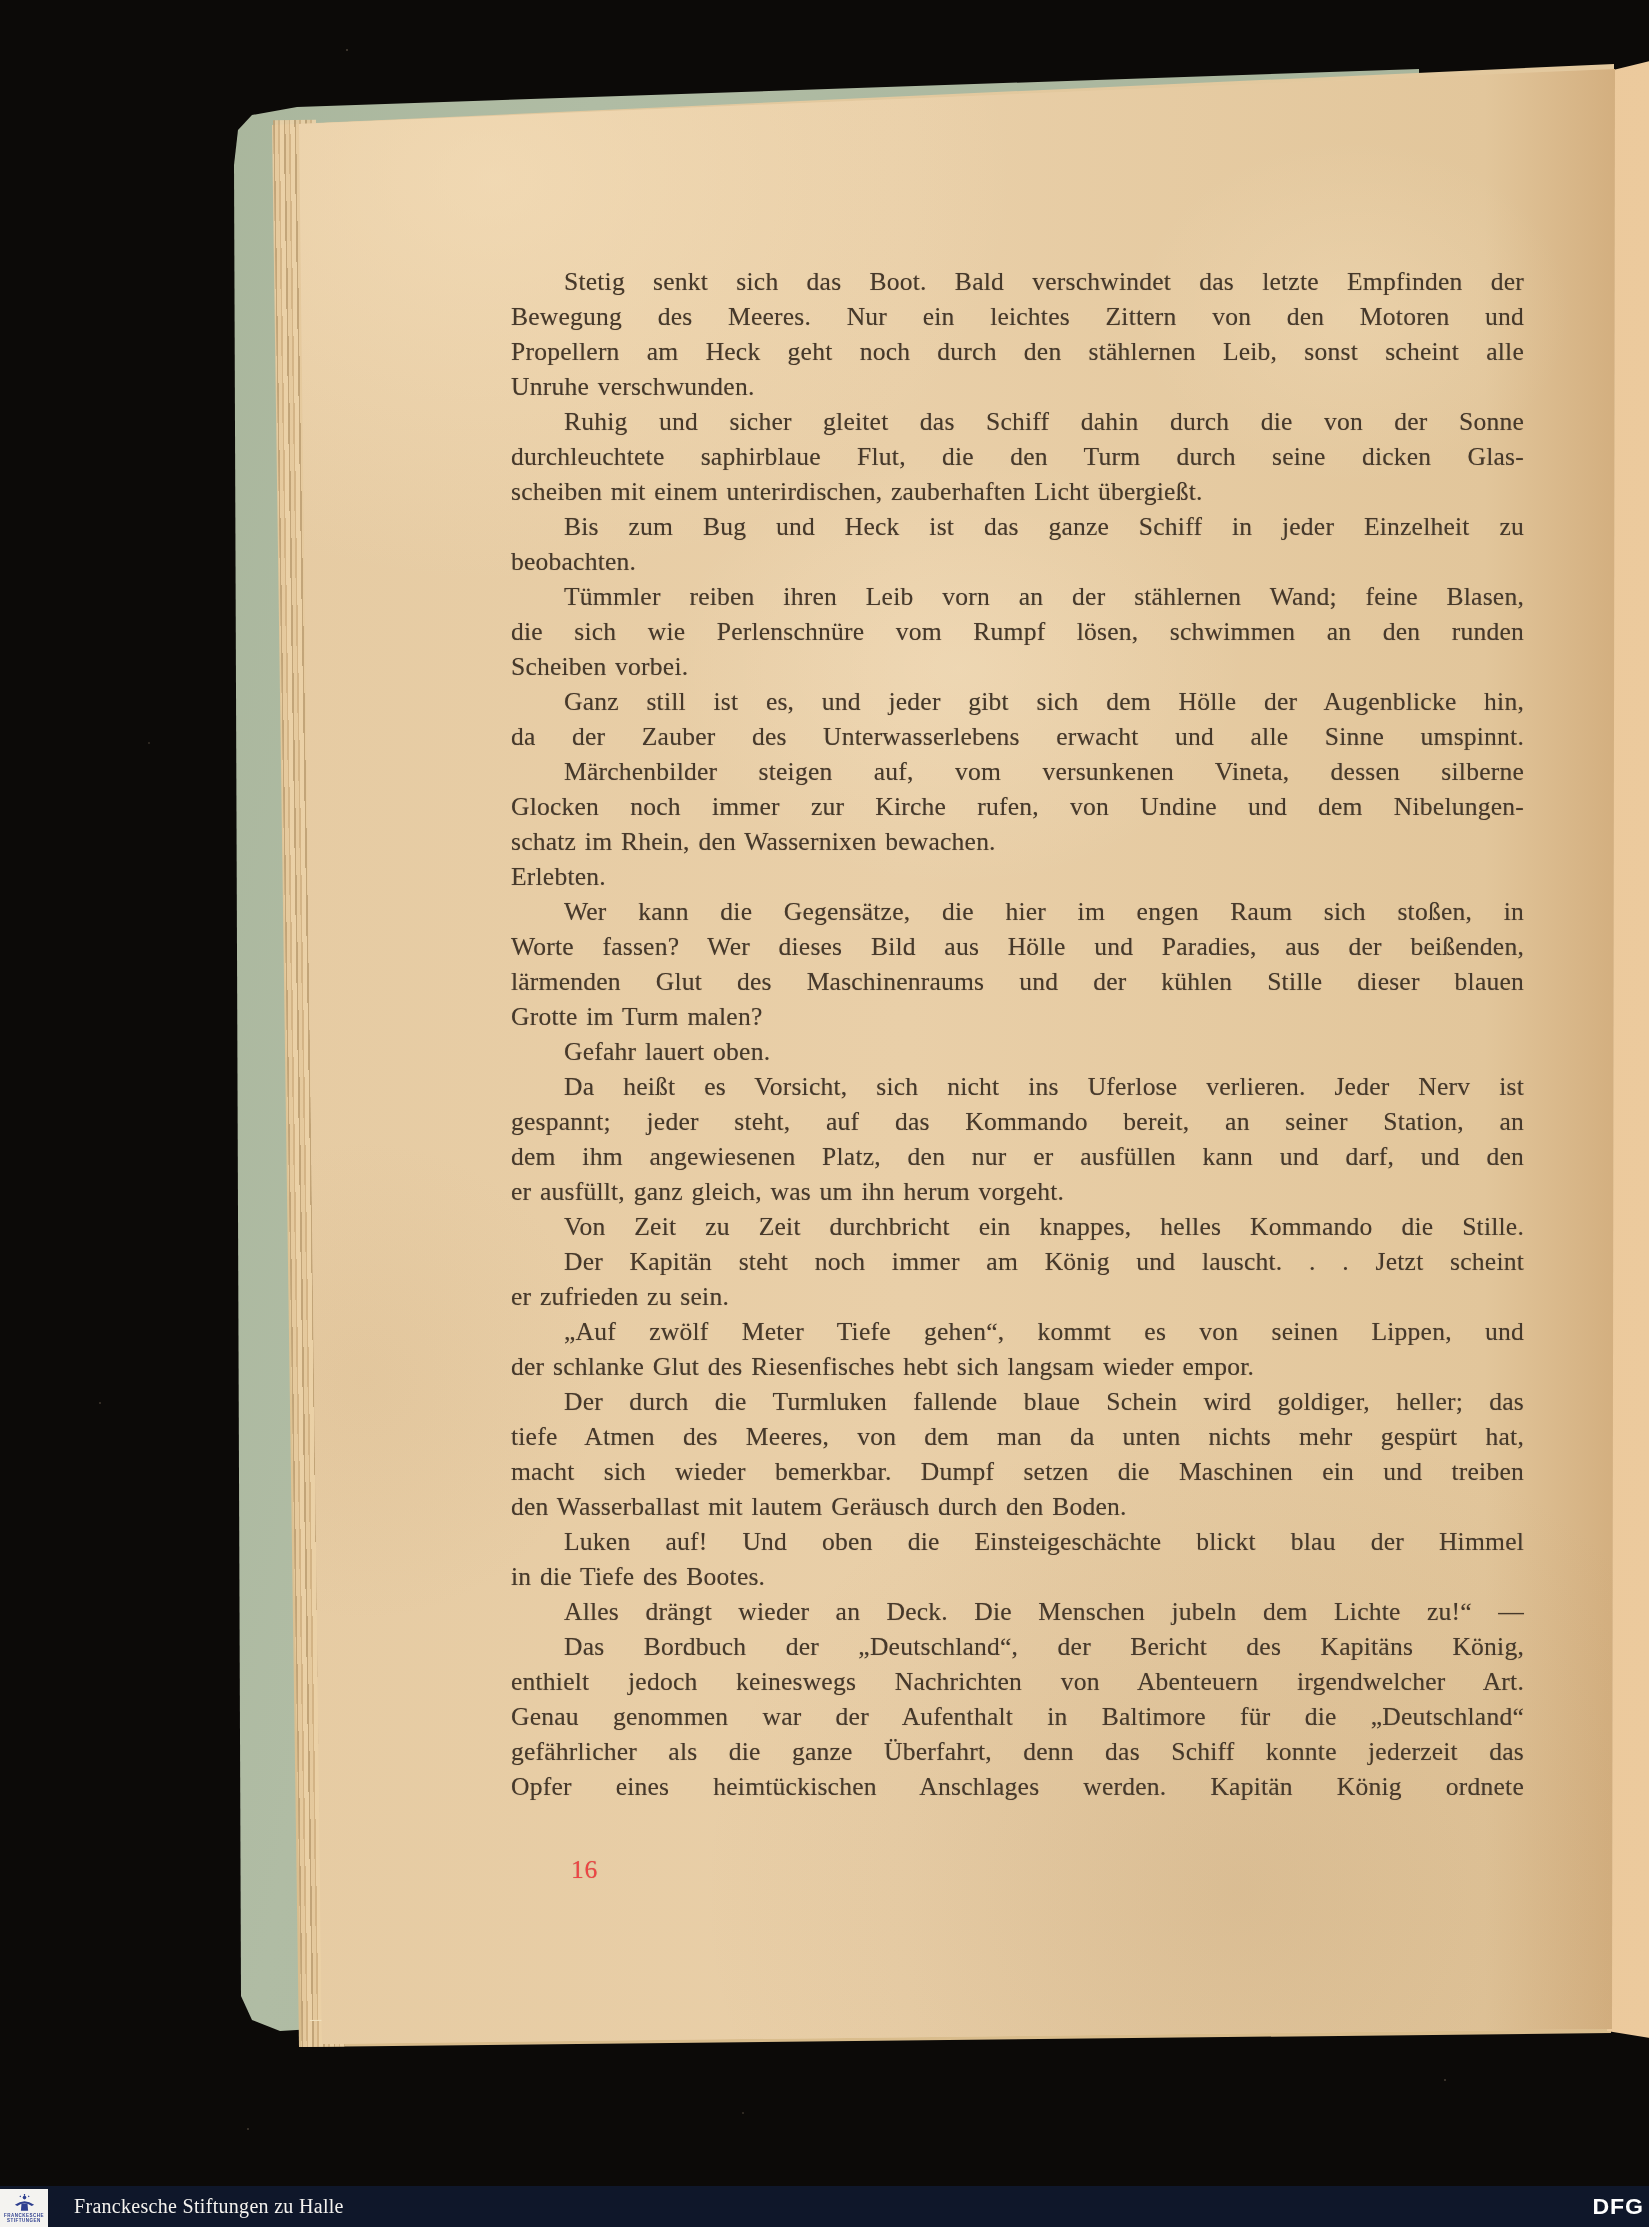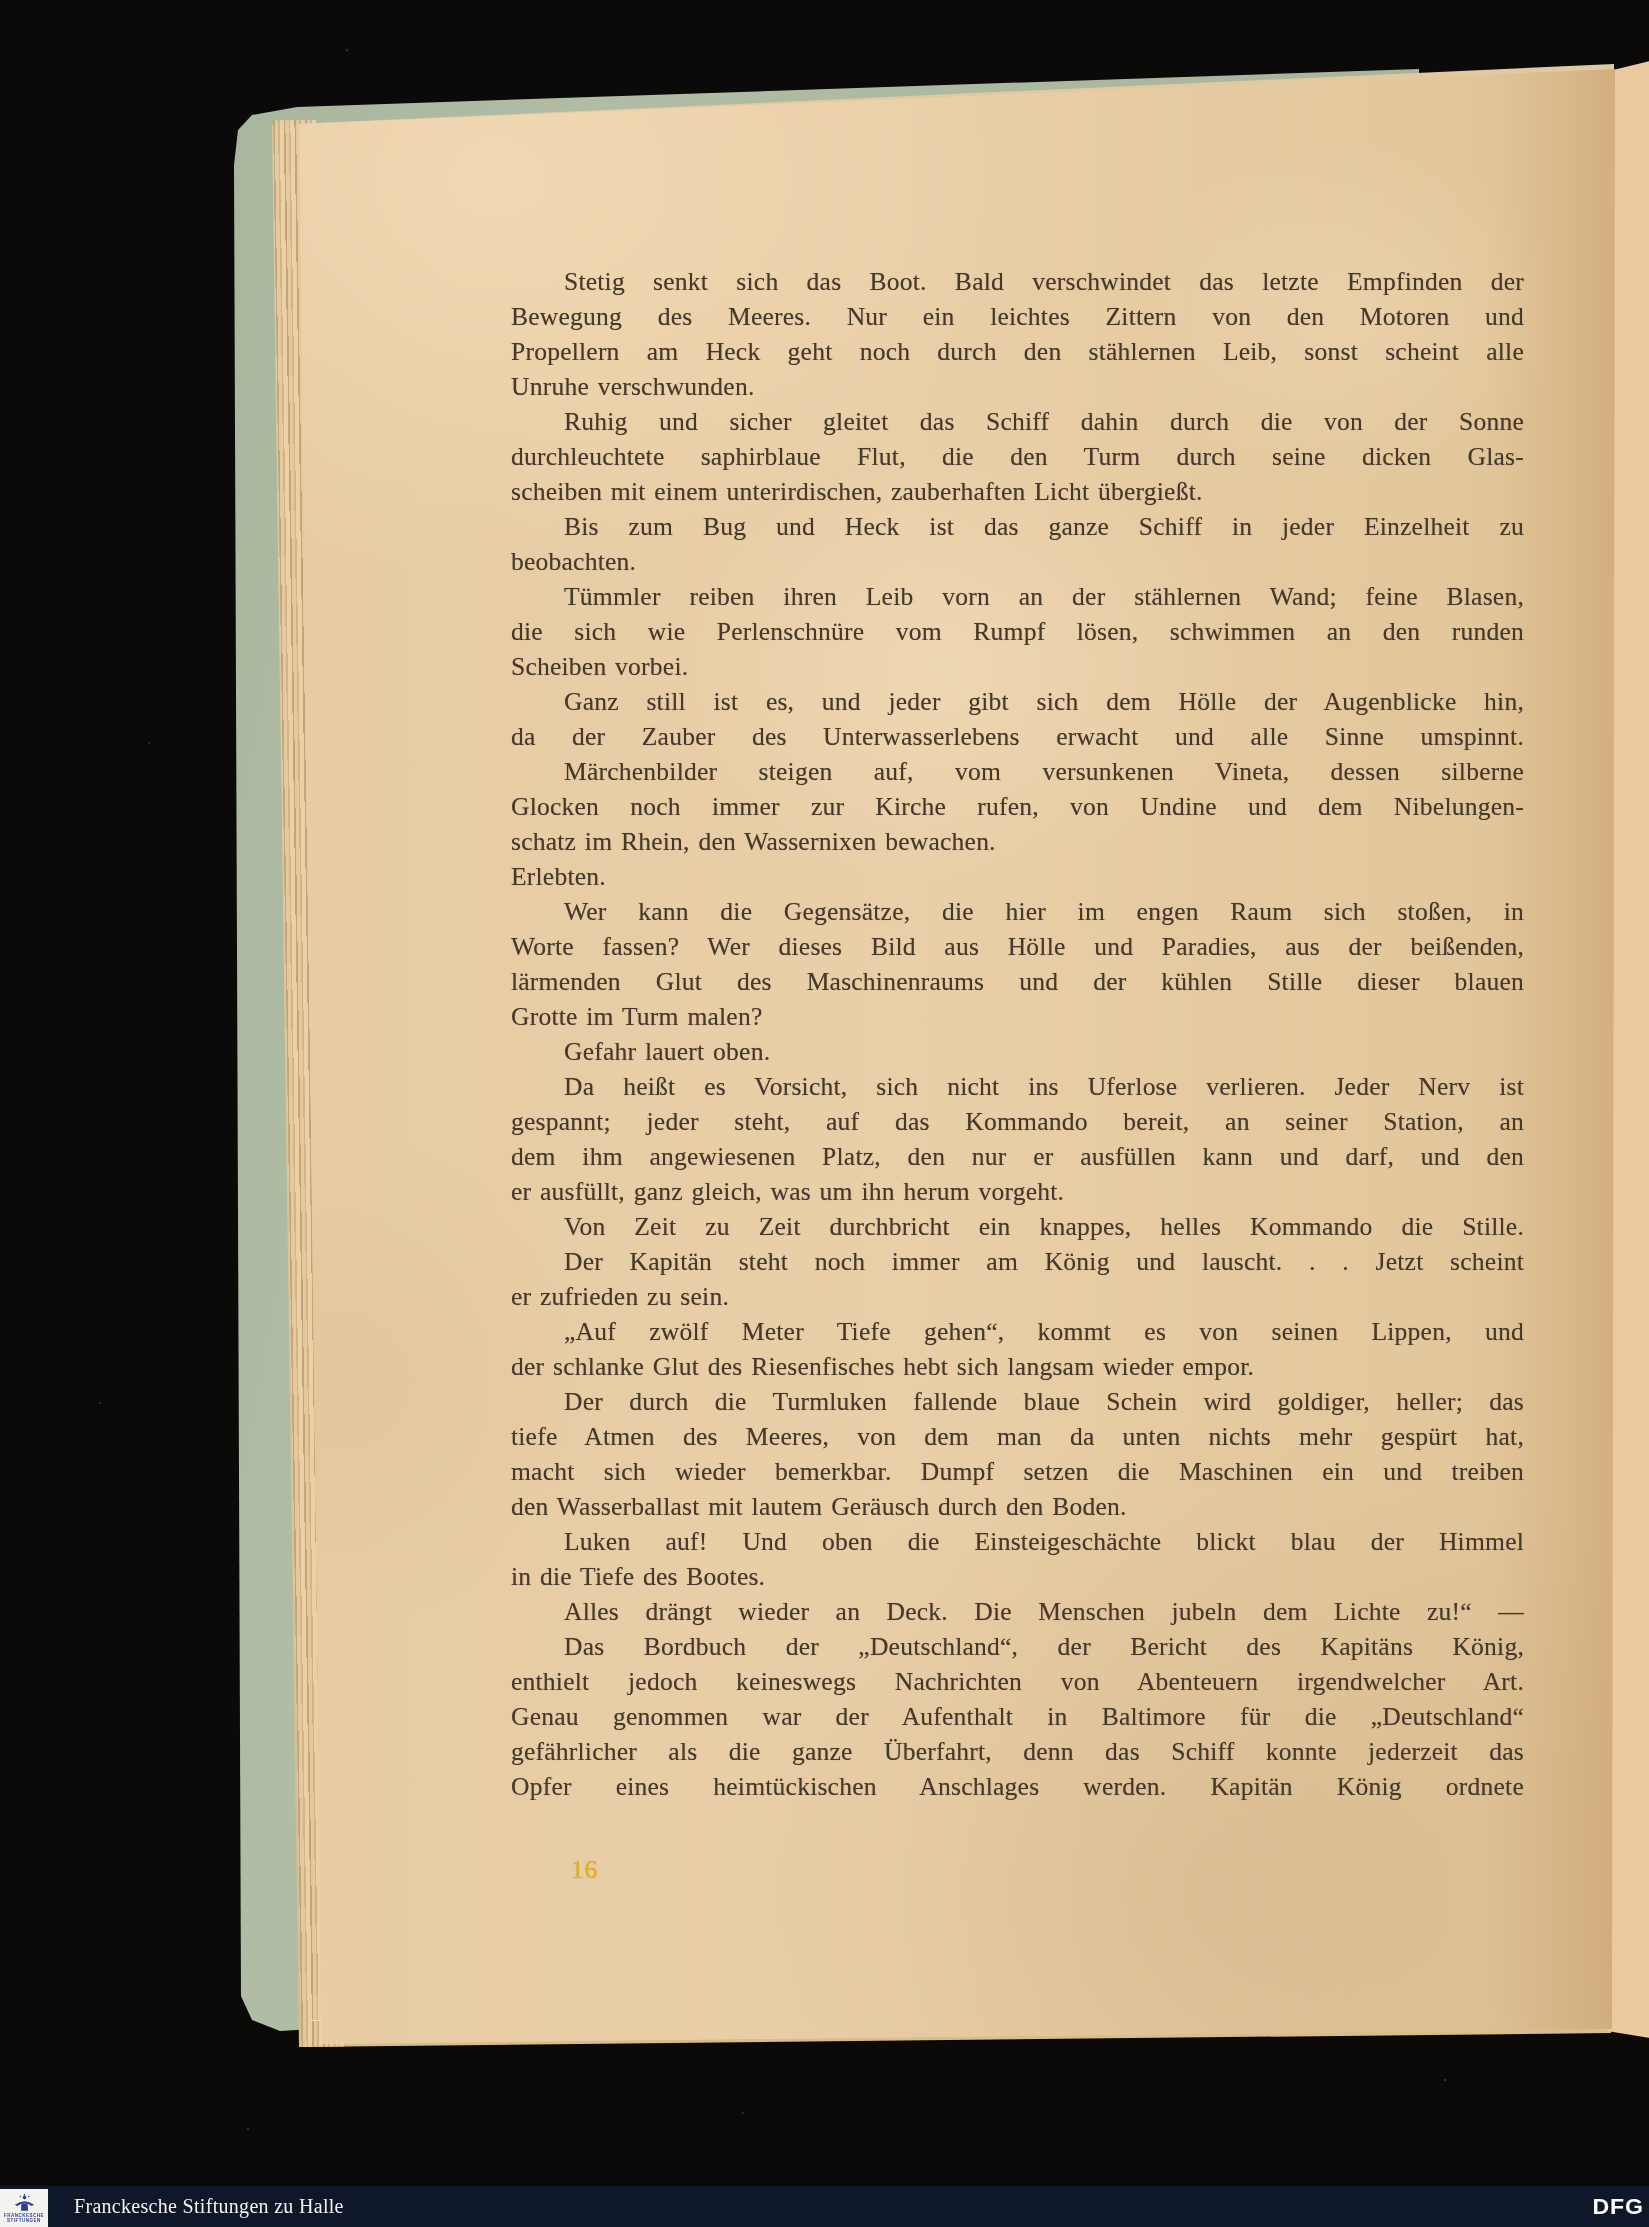--- a/index.html
+++ b/index.html
@@ -80,21 +80,21 @@
     line-height:35px;
     letter-spacing:0.2px;
     word-spacing:2.1px;
     text-shadow:0 0 0.8px rgba(70,55,40,.45);
   }
   .ln{text-align:justify;text-align-last:justify;white-space:normal;}
   .ln.lj{text-align:right;text-align-last:left;}
   .ln.in{padding-left:53px;}
   .page-number{
     position:absolute;left:571px;top:1855px;
-    color:#eab308;font-size:25.6px;letter-spacing:0.8px;
+    color:#ef4444;font-size:25.6px;letter-spacing:0.8px;
     text-shadow:0 0 0.8px rgba(70,55,40,.4);
   }
 
   
   .footer{
     position:absolute;left:0;top:2186px;width:1650px;height:41px;
     background:#0f172a;
   }
   .logo-box{
     position:absolute;left:0;top:3.3px;width:48px;height:38px;

